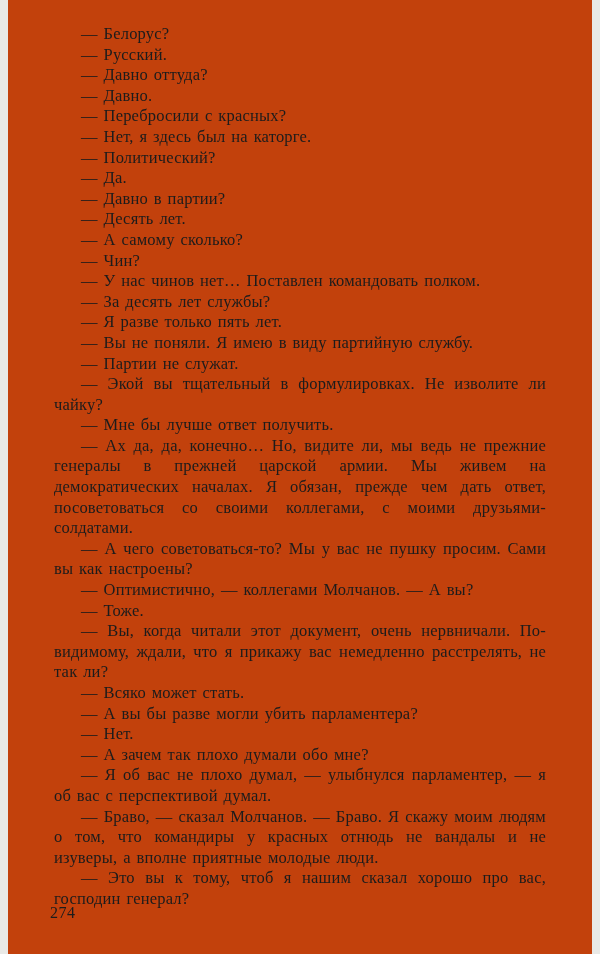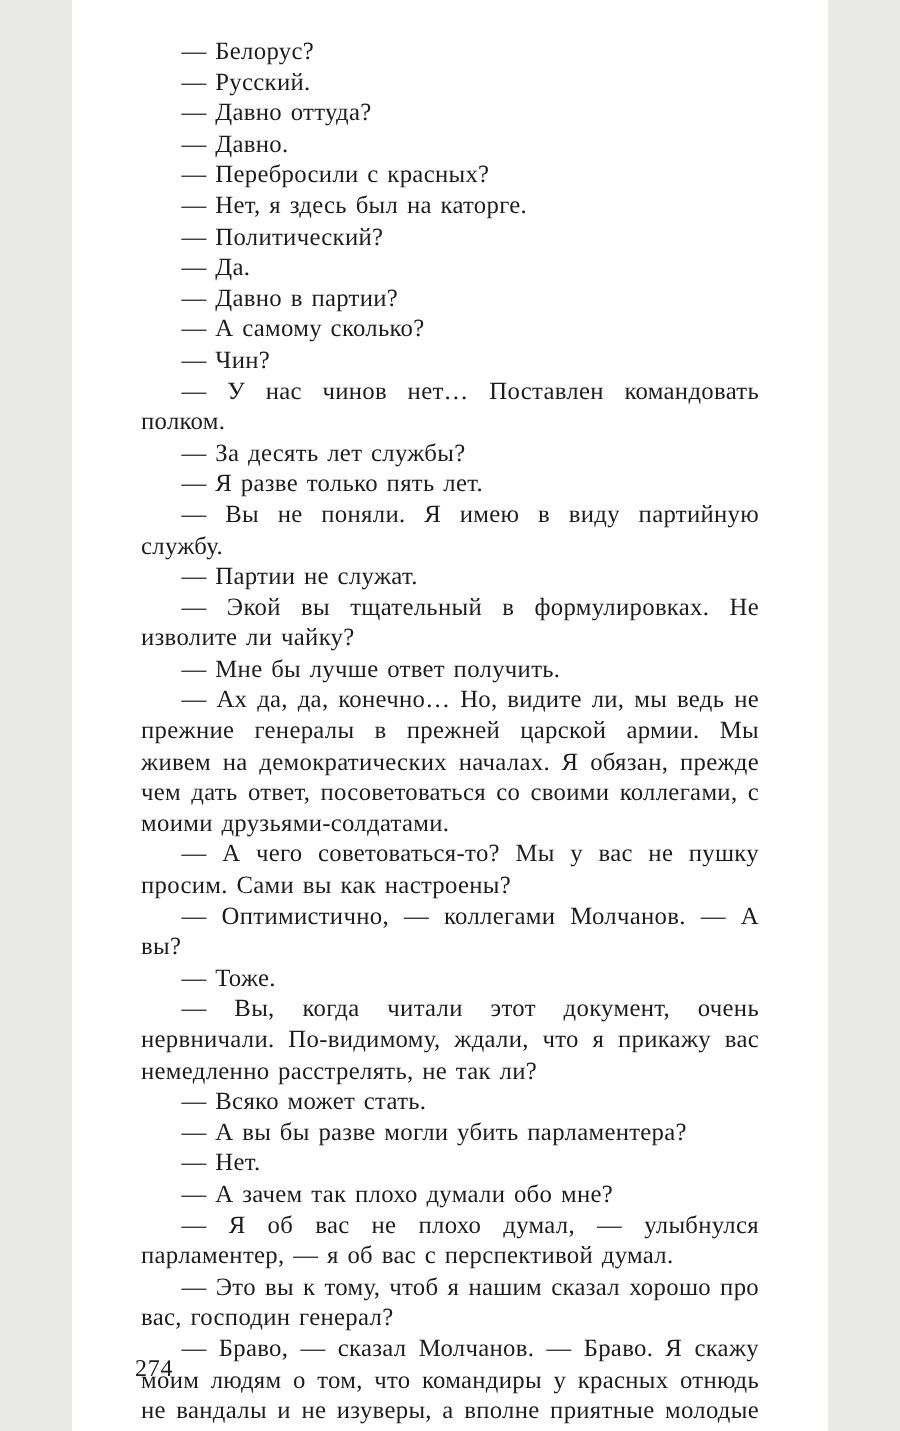--- a/index.html
+++ b/index.html
@@ -2,24 +2,24 @@
 <html><head>
 <meta charset="utf-8">
 <style>
   html, body {
     margin: 0;
     padding: 0;
     background: #e9e9e6;
   }
   .book-page {
     position: relative;
-    width: 504px;
+    width: 584px;
     height: 954px;
     margin: 0 auto;
-    background: #ffffff;
+    background: #c2410c;
     box-sizing: border-box;
     padding: 24px 46px 0 46px;
     font-family: "Liberation Serif", "DejaVu Serif", serif;
     color: #1c1c1c;
     overflow: hidden;
   }
   .text-block p {
     margin: 0;
     font-size: 16.5px;
     line-height: 20.6px;
@@ -44,36 +44,37 @@
   <div class="text-block">
     <p>— Белорус?</p>
     <p>— Русский.</p>
     <p>— Давно оттуда?</p>
     <p>— Давно.</p>
     <p>— Перебросили с красных?</p>
     <p>— Нет, я здесь был на каторге.</p>
     <p>— Политический?</p>
     <p>— Да.</p>
     <p>— Давно в партии?</p>
+    <p>— Десять лет.</p>
     <p>— А самому сколько?</p>
     <p>— Чин?</p>
     <p>— У нас чинов нет… Поставлен командовать полком.</p>
     <p>— За десять лет службы?</p>
     <p>— Я разве только пять лет.</p>
     <p>— Вы не поняли. Я имею в виду партийную службу.</p>
     <p>— Партии не служат.</p>
     <p>— Экой вы тщательный в формулировках. Не изволите ли чайку?</p>
     <p>— Мне бы лучше ответ получить.</p>
     <p>— Ах да, да, конечно… Но, видите ли, мы ведь не прежние генералы в прежней царской армии. Мы живем на демократических началах. Я обязан, прежде чем дать ответ, посоветоваться со своими коллегами, с моими друзьями-солдатами.</p>
     <p>— А чего советоваться-то? Мы у вас не пушку просим. Сами вы как настроены?</p>
     <p>— Оптимистично, — коллегами Молчанов. — А вы?</p>
     <p>— Тоже.</p>
     <p>— Вы, когда читали этот документ, очень нервничали. По-видимому, ждали, что я прикажу вас немедленно расстрелять, не так ли?</p>
     <p>— Всяко может стать.</p>
     <p>— А вы бы разве могли убить парламентера?</p>
     <p>— Нет.</p>
     <p>— А зачем так плохо думали обо мне?</p>
     <p>— Я об вас не плохо думал, — улыбнулся парламентер, — я об вас с перспективой думал.</p>
+    <p>— Браво, — сказал Молчанов. — Браво. Я скажу моим людям о том, что командиры у красных отнюдь не вандалы и не изуверы, а вполне приятные молодые люди.</p>
     <p>— Это вы к тому, чтоб я нашим сказал хорошо про вас, господин генерал?</p>
-    <p>— Браво, — сказал Молчанов. — Браво. Я скажу моим людям о том, что командиры у красных отнюдь не вандалы и не изуверы, а вполне приятные молодые люди.</p>
   </div>
   <div class="page-number">274</div>
 </div>
 
 </body></html>

